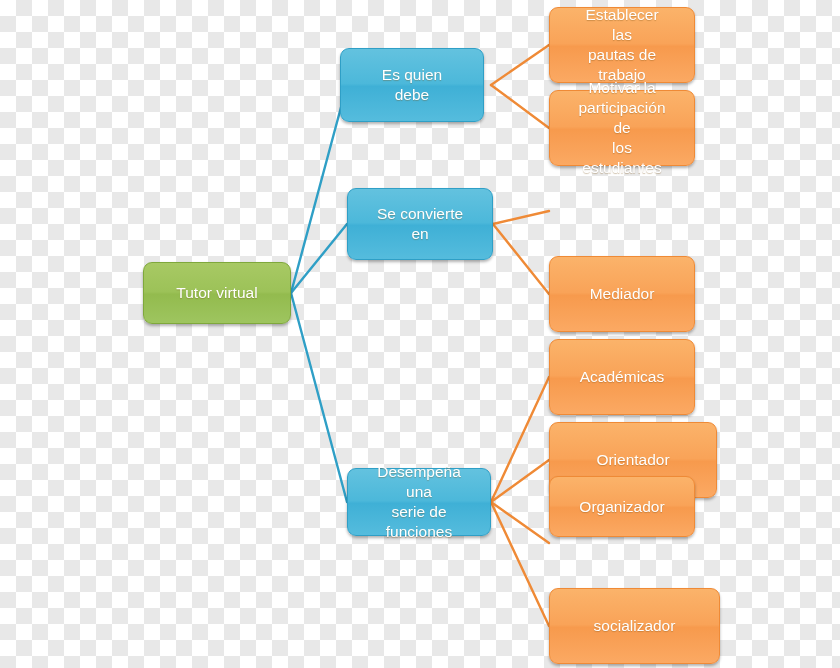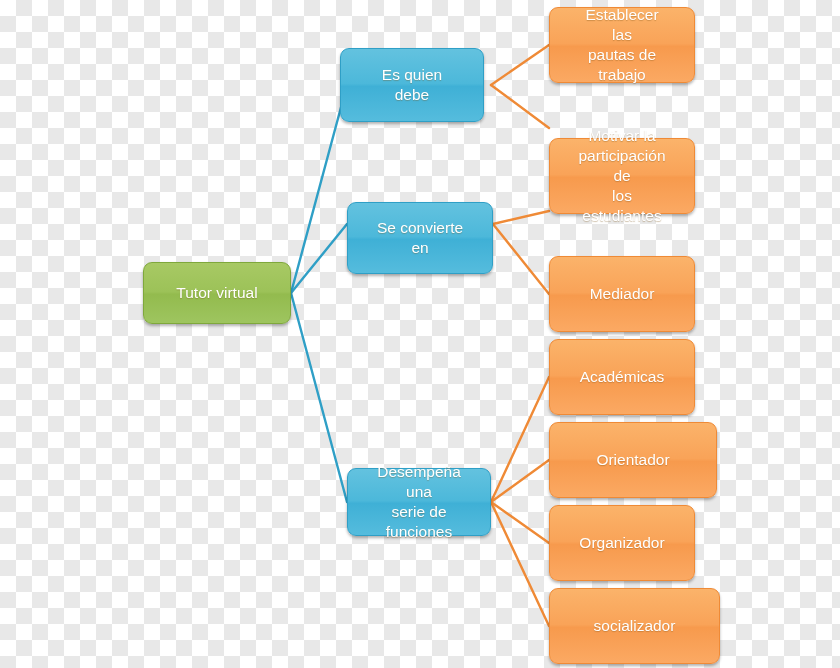--- a/index.html
+++ b/index.html
@@ -79,46 +79,46 @@
       <line x1="491" y1="502" x2="549" y2="460" stroke="#ef8a36" stroke-width="2.4" stroke-linecap="round"></line>
       <line x1="491" y1="502" x2="549" y2="543" stroke="#ef8a36" stroke-width="2.4" stroke-linecap="round"></line>
       <line x1="491" y1="502" x2="549" y2="626" stroke="#ef8a36" stroke-width="2.4" stroke-linecap="round"></line>
     </svg>
 <div class="node node-green" style="left: 143px; top: 262px; width: 148px; height: 62px;">
       <span class="node-inner">Tutor virtual</span>
     </div>
     <div class="node node-blue" style="left: 340px; top: 48px; width: 144px; height: 74px;">
       <span class="node-inner">Es quien debe</span>
     </div>
-    <div class="node node-blue" style="left: 347px; top: 202px; width: 146px; height: 72px;">
+    <div class="node node-blue" style="left: 347px; top: 188px; width: 146px; height: 72px;">
       <span class="node-inner">Se convierte  en</span>
     </div>
     <div class="node node-blue" style="left: 347px; top: 468px; width: 144px; height: 68px;">
       <span class="node-inner">Desempeña  una
 serie de
 funciones</span>
     </div>
     <div class="node node-orange" style="left: 549px; top: 7px; width: 146px; height: 76px;">
       <span class="node-inner">Establecer las
 pautas de
 trabajo</span>
     </div>
-    <div class="node node-orange" style="left: 549px; top: 90px; width: 146px; height: 76px; margin-top: 48px;">
+    <div class="node node-orange" style="left: 549px; top: 90px; width: 146px; height: 76px;">
       <span class="node-inner">Motivar la
 participación de
 los estudiantes</span>
     </div>
     <div class="node node-orange" style="left: 549px; top: 256px; width: 146px; height: 76px; justify-content: center;">
       <span class="node-inner">Mediador</span>
     </div>
     <div class="node node-orange" style="left: 549px; top: 339px; width: 146px; height: 76px;">
       <span class="node-inner">Académicas</span>
     </div>
     <div class="node node-orange" style="left: 549px; top: 422px; width: 168px; height: 76px;">
       <span class="node-inner">Orientador</span>
     </div>
-    <div class="node node-orange" style="left: 549px; top: 505px; width: 146px; height: 76px; justify-content: center;">
+    <div class="node node-orange" style="left: 549px; top: 476px; width: 146px; height: 61px; justify-content: center;">
       <span class="node-inner">Organizador</span>
     </div>
     <div class="node node-orange" style="left: 549px; top: 588px; width: 171px; height: 76px;">
       <span class="node-inner">socializador</span>
     </div>
   </div>
 
 </body></html>

